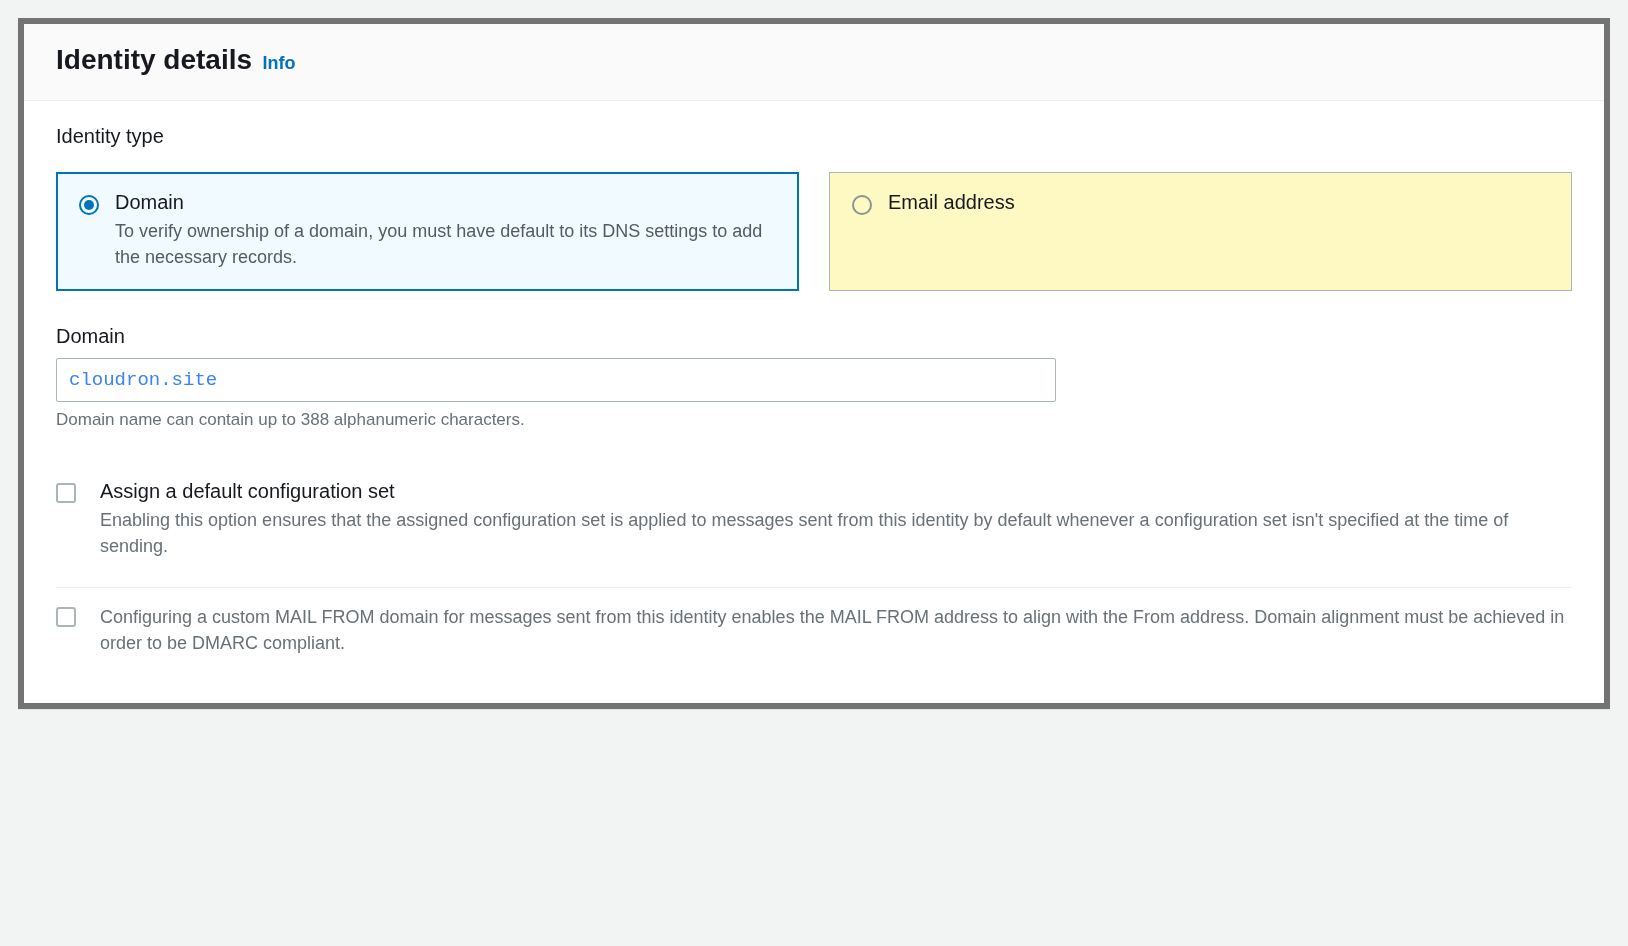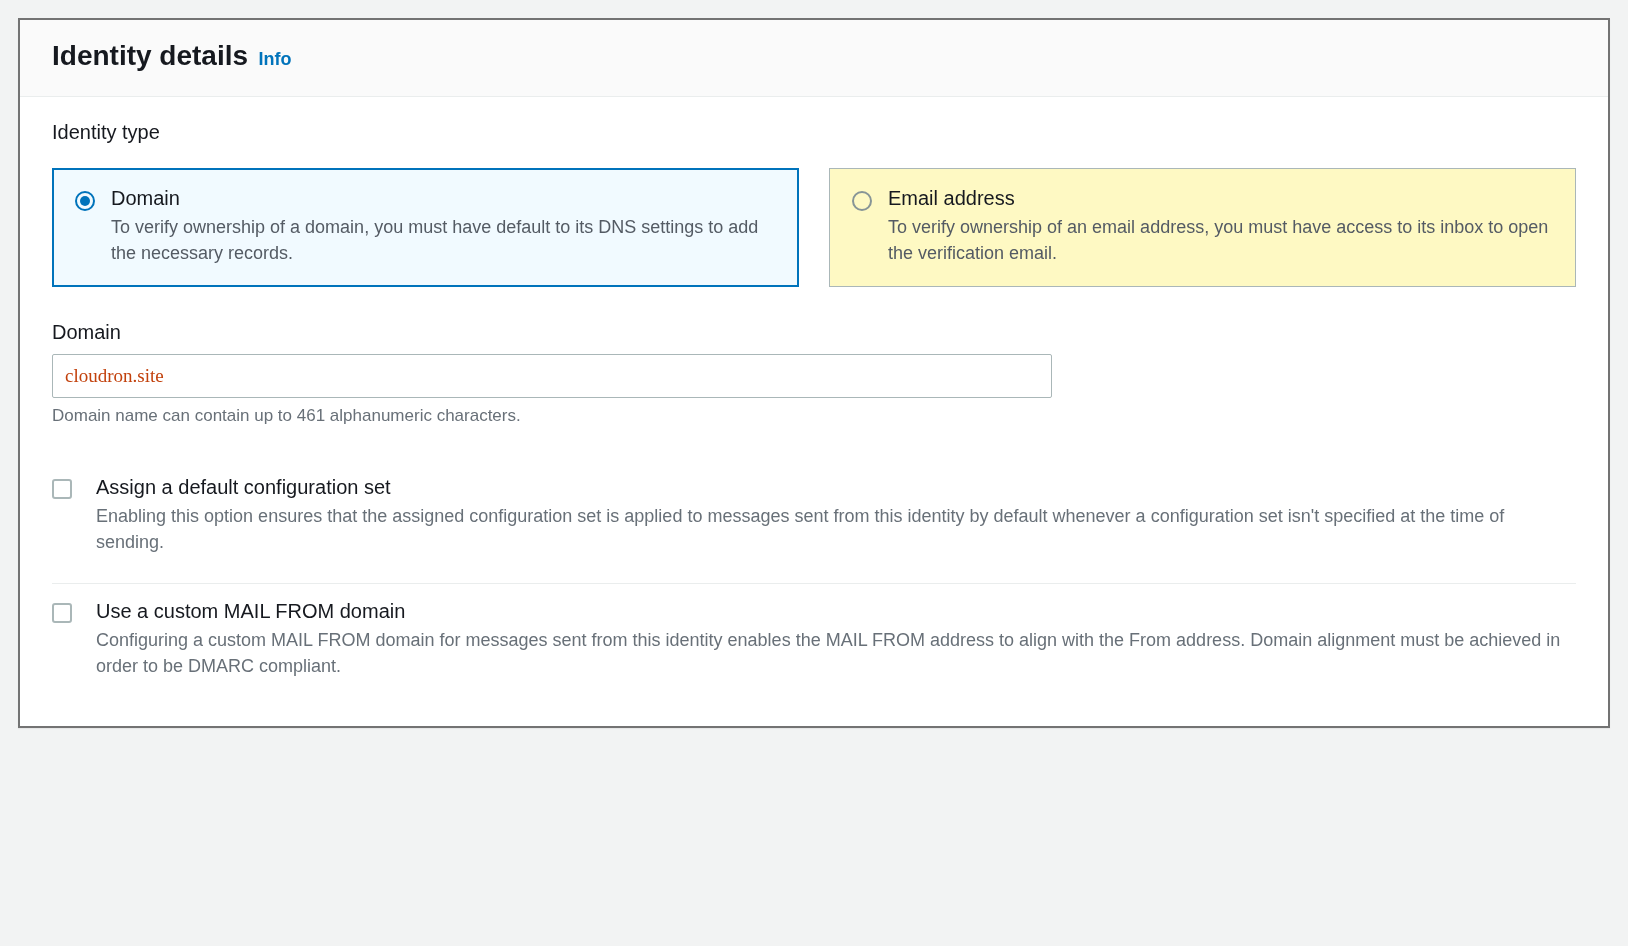--- a/index.html
+++ b/index.html
@@ -8,21 +8,21 @@
       padding: 0;
     }
     body {
       font-family: "Amazon Ember", "Helvetica Neue", Helvetica, Arial, sans-serif;
       background: #f2f3f3;
       padding: 18px;
       color: #16191f;
     }
     .panel {
       background: #fff;
-      border: 2px solid #737373;
+      border: 6px solid #737373;
       box-shadow: 0 1px 1px rgba(0,0,0,0.05);
     }
     .panel-header {
       padding: 20px 32px 24px 32px;
       border-bottom: 1px solid #eaeded;
       background: #fafafa;
     }
     .panel-header h1 {
       font-size: 28px;
       font-weight: 700;
@@ -109,22 +109,22 @@
       margin-bottom: 10px;
       display: block;
     }
     .text-input {
       width: 1000px;
       max-width: 100%;
       padding: 10px 12px;
       font-size: 19px;
       border: 1px solid #aab7b8;
       border-radius: 2px;
-      color: #c2410c;
-      font-family: Liberation Serif, serif;
+      color: #3b82f6;
+      font-family: Liberation Mono, monospace;
     }
     .hint {
       font-size: 17px;
       color: #687078;
       margin-top: 8px;
     }
     .checkbox-row {
       display: flex;
       align-items: flex-start;
       gap: 24px;
@@ -181,43 +181,41 @@
         <div class="radio"></div>
         <div>
           <div class="tile-title">Domain</div>
           <div class="tile-desc">To verify ownership of a domain, you must have default to its DNS settings to add the necessary records.</div>
         </div>
       </div>
       <div class="tile">
         <div class="radio"></div>
         <div>
           <div class="tile-title">Email address</div>
-          <div class="tile-desc">To verify ownership of an email address, you must have access to its inbox to open the verification email.</div>
         </div>
       </div>
     </div>
 
     <div class="field-group">
       <label class="field-label">Domain</label>
       <input type="text" class="text-input" value="cloudron.site" style="">
-      <div class="hint">Domain name can contain up to 461 alphanumeric characters.</div>
+      <div class="hint">Domain name can contain up to 388 alphanumeric characters.</div>
     </div>
 
     <div class="checkbox-row spacer-top">
       <div class="checkbox"></div>
       <div class="checkbox-content">
         <div class="checkbox-label">Assign a default configuration set</div>
         <div class="checkbox-desc">Enabling this option ensures that the assigned configuration set is applied to messages sent from this identity by default whenever a configuration set isn't specified at the time of sending.</div>
       </div>
     </div>
 
     <div class="divider"></div>
 
     <div class="checkbox-row">
       <div class="checkbox"></div>
       <div class="checkbox-content">
-        <div class="checkbox-label">Use a custom MAIL FROM domain</div>
         <div class="checkbox-desc">Configuring a custom MAIL FROM domain for messages sent from this identity enables the MAIL FROM address to align with the From address. Domain alignment must be achieved in order to be DMARC compliant.</div>
       </div>
     </div>
 
   </div>
 </div>
 
 </body></html>

